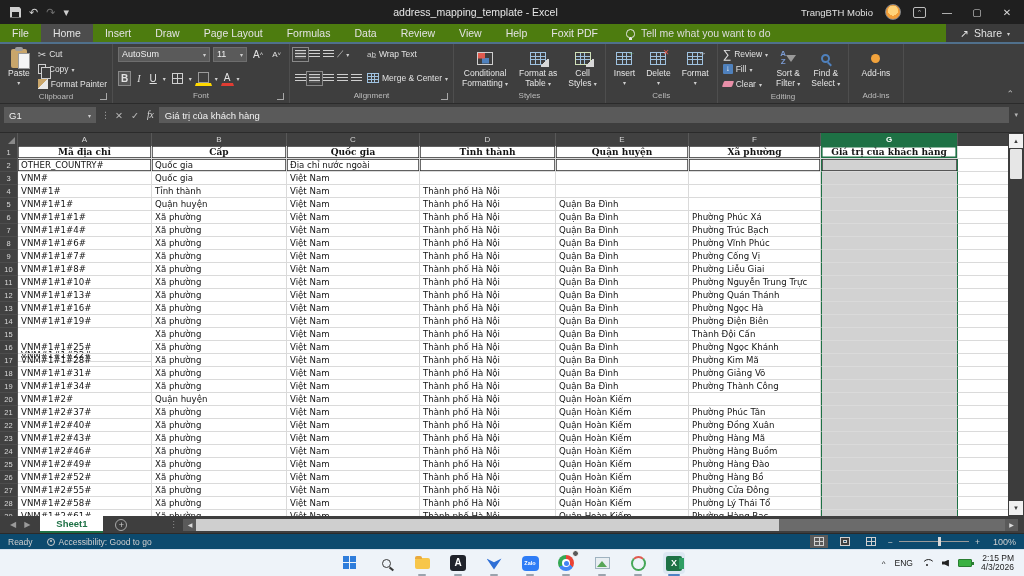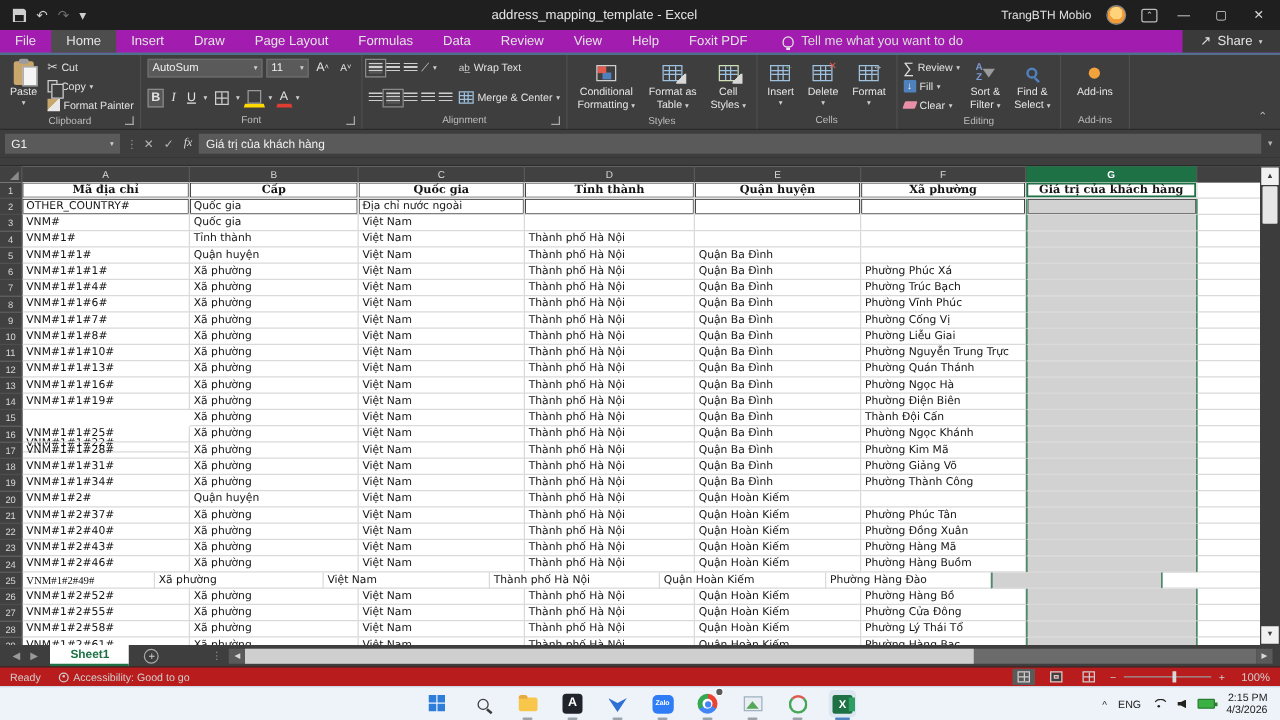--- a/index.html
+++ b/index.html
@@ -15,21 +15,21 @@
   .qbtn { font-size:11px; color:#cfcfcf; }
   .dim { opacity:.45; }
   .title-center { flex:1; text-align:center; font-size:10.5px; color:#e6e6e6; }
   .title-right { display:flex; align-items:center; gap:12px; padding-right:8px; }
   .username { font-size:9.5px; color:#e0e0e0; }
   .avatar { width:16px; height:16px; border-radius:50%; background:radial-gradient(circle at 50% 40%, #ffd37a 0 45%, #f29d38 46% 100%); border:1px solid #888; }
   .winbtn { font-size:10px; color:#d8d8d8; width:18px; text-align:center; }
   .ribbon-disp { width:13px; height:11px; border:1px solid #bdbdbd; border-radius:2px; font-size:7px; line-height:9px; text-align:center; color:#bdbdbd; }
 
   
-  .tabrow { height:20px; background:#a21caf; display:flex; align-items:stretch; color:#e3e3e3; border-bottom:2px solid #50708c; flex:0 0 auto; }
+  .tabrow { height:20px; background:#4d7c0f; display:flex; align-items:stretch; color:#e3e3e3; border-bottom:2px solid #50708c; flex:0 0 auto; }
   .rtab { padding:0 12px; display:flex; align-items:center; font-size:10.5px; }
   .rtab.active { background:#4d4d4d; }
   .tellme { display:flex; align-items:center; gap:6px; margin-left:16px; font-size:10.5px; color:#dcdcdc; }
   .bulb { width:9px; height:9px; border:1px solid #e8e8e8; border-radius:50% 50% 40% 40%; position:relative; }
   .bulb:after { content:""; position:absolute; left:2px; bottom:-3px; width:3px; height:2px; background:#e8e8e8; }
   .share { margin-left:auto; display:flex; align-items:center; gap:5px; padding:0 14px; background:#3a3a3a; font-size:10.5px; }
 
   
   .ribbon { height:60px; background:#3e3e3e; display:flex; align-items:stretch; color:#e2e2e2; border-bottom:1px solid #2b2b2b; flex:0 0 auto; }
   .rgroup { display:flex; flex-direction:column; border-right:1px solid #4e4e4e; padding:3px 5px 0 5px; position:relative; }
@@ -120,21 +120,21 @@
   .sheettab { background:#fff; color:#1e7145; font-weight:bold; font-size:9.5px; display:flex; align-items:center; padding:0 16px; border-bottom:2px solid #1e7145; }
   .addsheet { display:flex; align-items:center; padding:0 12px; }
   .pluscirc { width:12px; height:12px; border:1px solid #aaa; border-radius:50%; font-size:9px; line-height:10px; text-align:center; color:#ccc; }
   .hscroll { flex:1; display:flex; align-items:center; margin:2px 6px 2px 30px; }
   .hdots { color:#9a9a9a; font-size:8px; margin-right:6px; }
   .harrow { width:13px; height:12px; background:#5a5a5a; color:#d9d9d9; font-size:6px; line-height:12px; text-align:center; }
   .htrack { flex:1; height:12px; background:#6b6b6b; display:flex; }
   .hthumb { width:72%; height:12px; background:#cfcfcf; }
 
   
-  .statusbar { height:16px; background:#b91c1c; border-top:1px solid #2b2b2b; display:flex; align-items:center; color:#cfcfcf; font-size:8.5px; padding:0 8px; gap:14px; flex:0 0 auto; }
+  .statusbar { height:16px; background:#0c4a6e; border-top:1px solid #2b2b2b; display:flex; align-items:center; color:#cfcfcf; font-size:8.5px; padding:0 8px; gap:14px; flex:0 0 auto; }
   .acc { display:flex; align-items:center; gap:4px; }
   .ic-person { width:8px; height:8px; border:1px solid #cfcfcf; border-radius:50%; position:relative; }
   .ic-person:after { content:""; position:absolute; left:2px; top:1px; width:2px; height:2px; background:#cfcfcf; border-radius:50%; }
   .status-right { margin-left:auto; display:flex; align-items:center; gap:8px; }
   .viewbtn { width:18px; height:13px; display:flex; align-items:center; justify-content:center; }
   .viewbtn.active { background:#5a5a5a; }
   .vic { width:10px; height:9px; border:1px solid #cfcfcf; background:linear-gradient(#cfcfcf,#cfcfcf) 50% 0/1px 100% no-repeat,linear-gradient(#cfcfcf,#cfcfcf) 0 50%/100% 1px no-repeat; }
   .vic2 { width:10px; height:9px; border:1px solid #cfcfcf; box-shadow:inset 0 0 0 2px #3e3e3e, inset 0 0 0 3px #cfcfcf; }
   .zoomctl { display:flex; align-items:center; gap:6px; }
   .ztrack { width:70px; height:1px; background:#9a9a9a; position:relative; }
@@ -727,21 +727,21 @@
             <div class="cell" style="width: 135px;">Xã phường</div>
             <div class="cell" style="width: 133px;">Việt Nam</div>
             <div class="cell" style="width: 136px;">Thành phố Hà Nội</div>
             <div class="cell" style="width: 133px;">Quận Hoàn Kiếm</div>
             <div class="cell" style="width: 132px;">Phường Hàng Buồm</div>
             <div class="cell selcell" style="width: 137px;"></div>
             <div class="cellfill"></div>
           </div>
           <div class="grow">
             <div class="rnum">25</div>
-            <div class="cell" style="width: 106px; font-family: Liberation Serif, serif;">VNM#1#2#49#</div>
+            <div class="cell" style="width: 134px;">VNM#1#2#49#</div>
             <div class="cell" style="width: 135px;">Xã phường</div>
             <div class="cell" style="width: 133px;">Việt Nam</div>
             <div class="cell" style="width: 136px;">Thành phố Hà Nội</div>
             <div class="cell" style="width: 133px;">Quận Hoàn Kiếm</div>
             <div class="cell" style="width: 132px;">Phường Hàng Đào</div>
             <div class="cell selcell" style="width: 137px;"></div>
             <div class="cellfill"></div>
           </div>
           <div class="grow">
             <div class="rnum">26</div>

